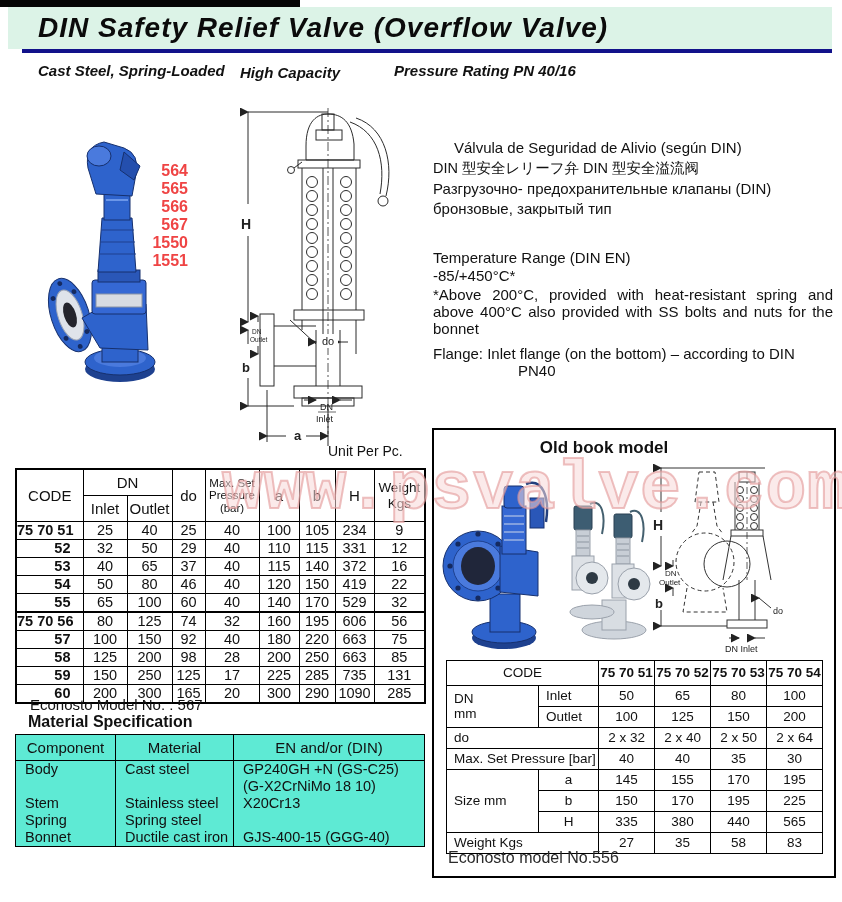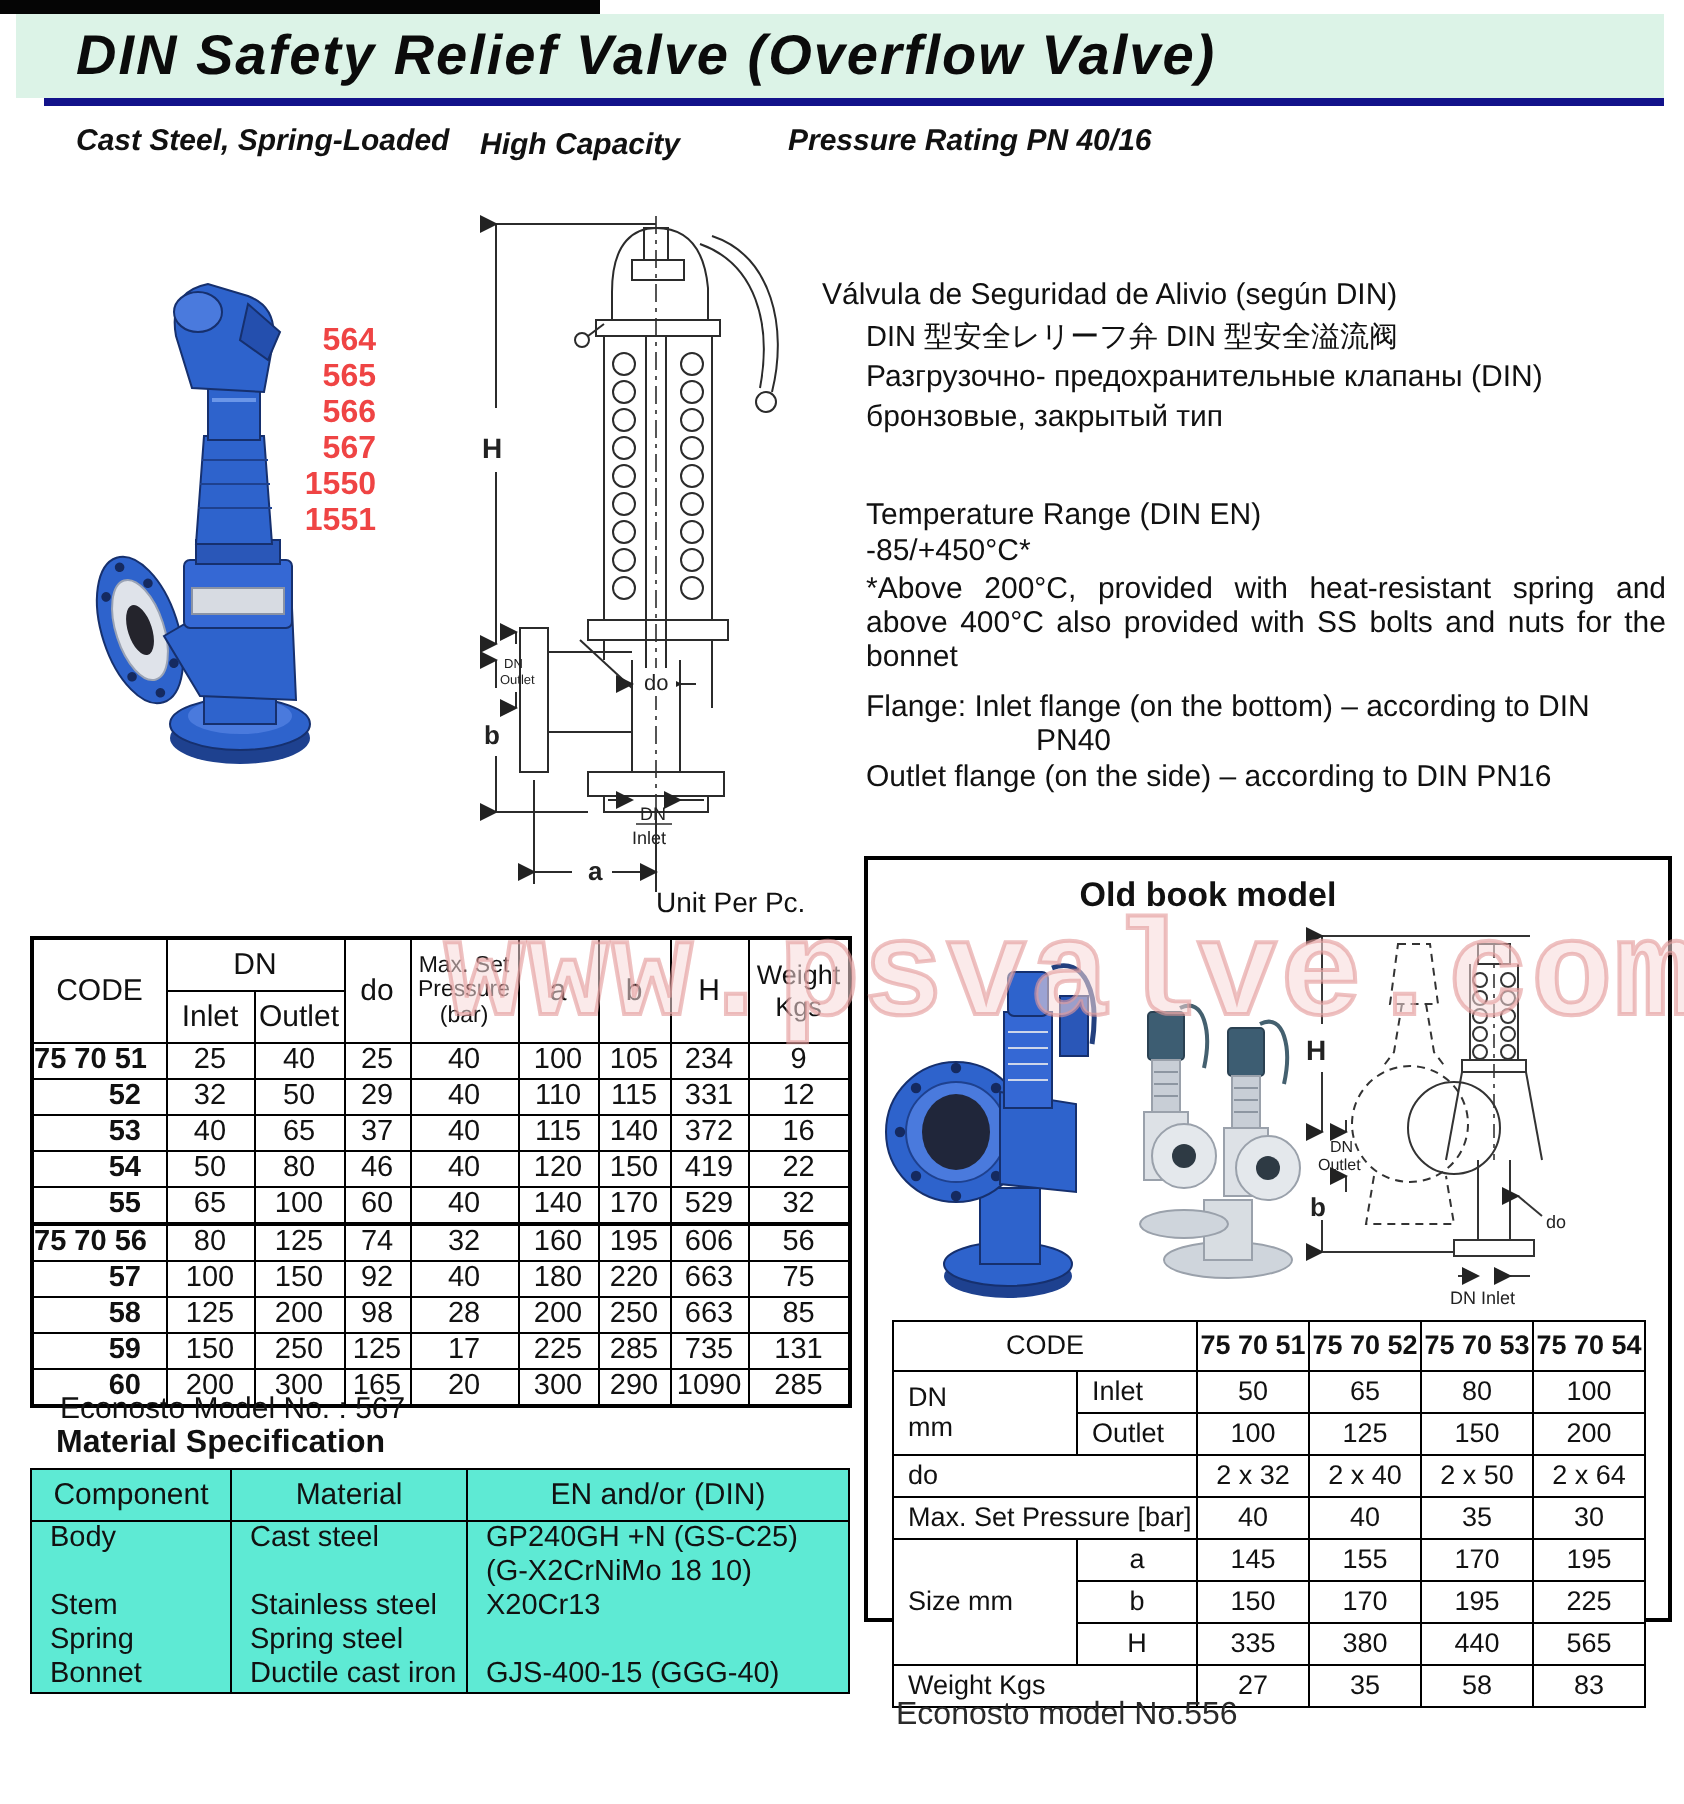--- a/index.html
+++ b/index.html
@@ -36,21 +36,21 @@
   .mt tr.grp td{border-top:2px solid #000}
 
   
   table.mat{border-collapse:collapse;table-layout:fixed;border:1.5px solid #000;background:#5eead4}
   .mat td{border-left:1px solid #000;border-right:1px solid #000;font-size:14.5px;
           padding:0 0 0 9px;text-align:left;height:17px;line-height:17px;white-space:nowrap}
   .mat thead td{height:25px;text-align:center;padding:0;border-bottom:1.5px solid #000;font-size:15px}
   .mat-head{font-size:16px;font-weight:bold}
 
   
-  .obox{left:432px;top:428px;width:404px;height:383px;border:2px solid #000;box-sizing:border-box;background:#fff}
+  .obox{left:432px;top:428px;width:404px;height:450px;border:2px solid #000;box-sizing:border-box;background:#fff}
   .obox-title{left:70px;top:8px;width:200px;text-align:center;font-size:17px;font-weight:bold}
   table.obt{border-collapse:collapse;table-layout:fixed;border:1.5px solid #000;background:#fff}
   .obt td{border:1px solid #000;text-align:center;font-size:13.5px;padding:0;height:20px;
           line-height:1.05;overflow:hidden}
   .obt td.lab{text-align:left;padding-left:7px;white-space:nowrap}
   .obt td.codehead{font-weight:bold}
   .obt thead td{height:24px}
   .ofoot{font-size:16px;color:#2a2a2a}
 
   
@@ -208,30 +208,29 @@
     <text x="88" y="318" font-size="9" stroke="none">Inlet</text>
 
     <line x1="39" y1="286" x2="39" y2="338"></line>
     <line x1="100" y1="302" x2="100" y2="342"></line>
     <line x1="39" y1="332" x2="58" y2="332" marker-start="url(#m1)"></line>
     <text x="66" y="336" font-size="13" font-weight="bold" stroke="none">a</text>
     <line x1="78" y1="332" x2="100" y2="332" marker-end="url(#m1)"></line>
   </svg>
   <div class="abs small-static" style="left:328px;top:443px">Unit Per Pc.</div>
 
-  <div class="abs dline" style="left:411px;top:139px">Válvula de Seguridad de Alivio (según DIN)</div>
+  <div class="abs dline" style="left:454px;top:139px">Válvula de Seguridad de Alivio (según DIN)</div>
   <div class="abs dline jp" style="left:433px;top:159px">DIN 型安全レリーフ弁 DIN 型安全溢流阀</div>
   <div class="abs dline" style="left:433px;top:180px">Разгрузочно- предохранительные клапаны (DIN)</div>
   <div class="abs dline" style="left:433px;top:200px">бронзовые, закрытый тип</div>
   <div class="abs dline" style="left:433px;top:249px">Temperature Range (DIN EN)</div>
   <div class="abs dline" style="left:433px;top:267px">-85/+450°C*</div>
   <div class="abs note" style="left:433px;top:286px">*Above 200°C, provided with heat-resistant spring and above 400°C also provided with SS bolts and nuts for the bonnet</div>
   <div class="abs dline" style="left:433px;top:345px">Flange: Inlet flange (on the bottom) – according to DIN</div>
   <div class="abs dline" style="left:518px;top:362px">PN40</div>
-  <div class="abs dline" style="left:433px;top:380px">Outlet flange (on the side) – according to DIN PN16</div>
 
   <table class="mt abs" style="left:15px;top:468px;width:409px">
     <colgroup>
         <col style="width:67px">
         <col style="width:44px">
         <col style="width:45px">
         <col style="width:33px">
         <col style="width:54px">
         <col style="width:40px">
         <col style="width:36px">

